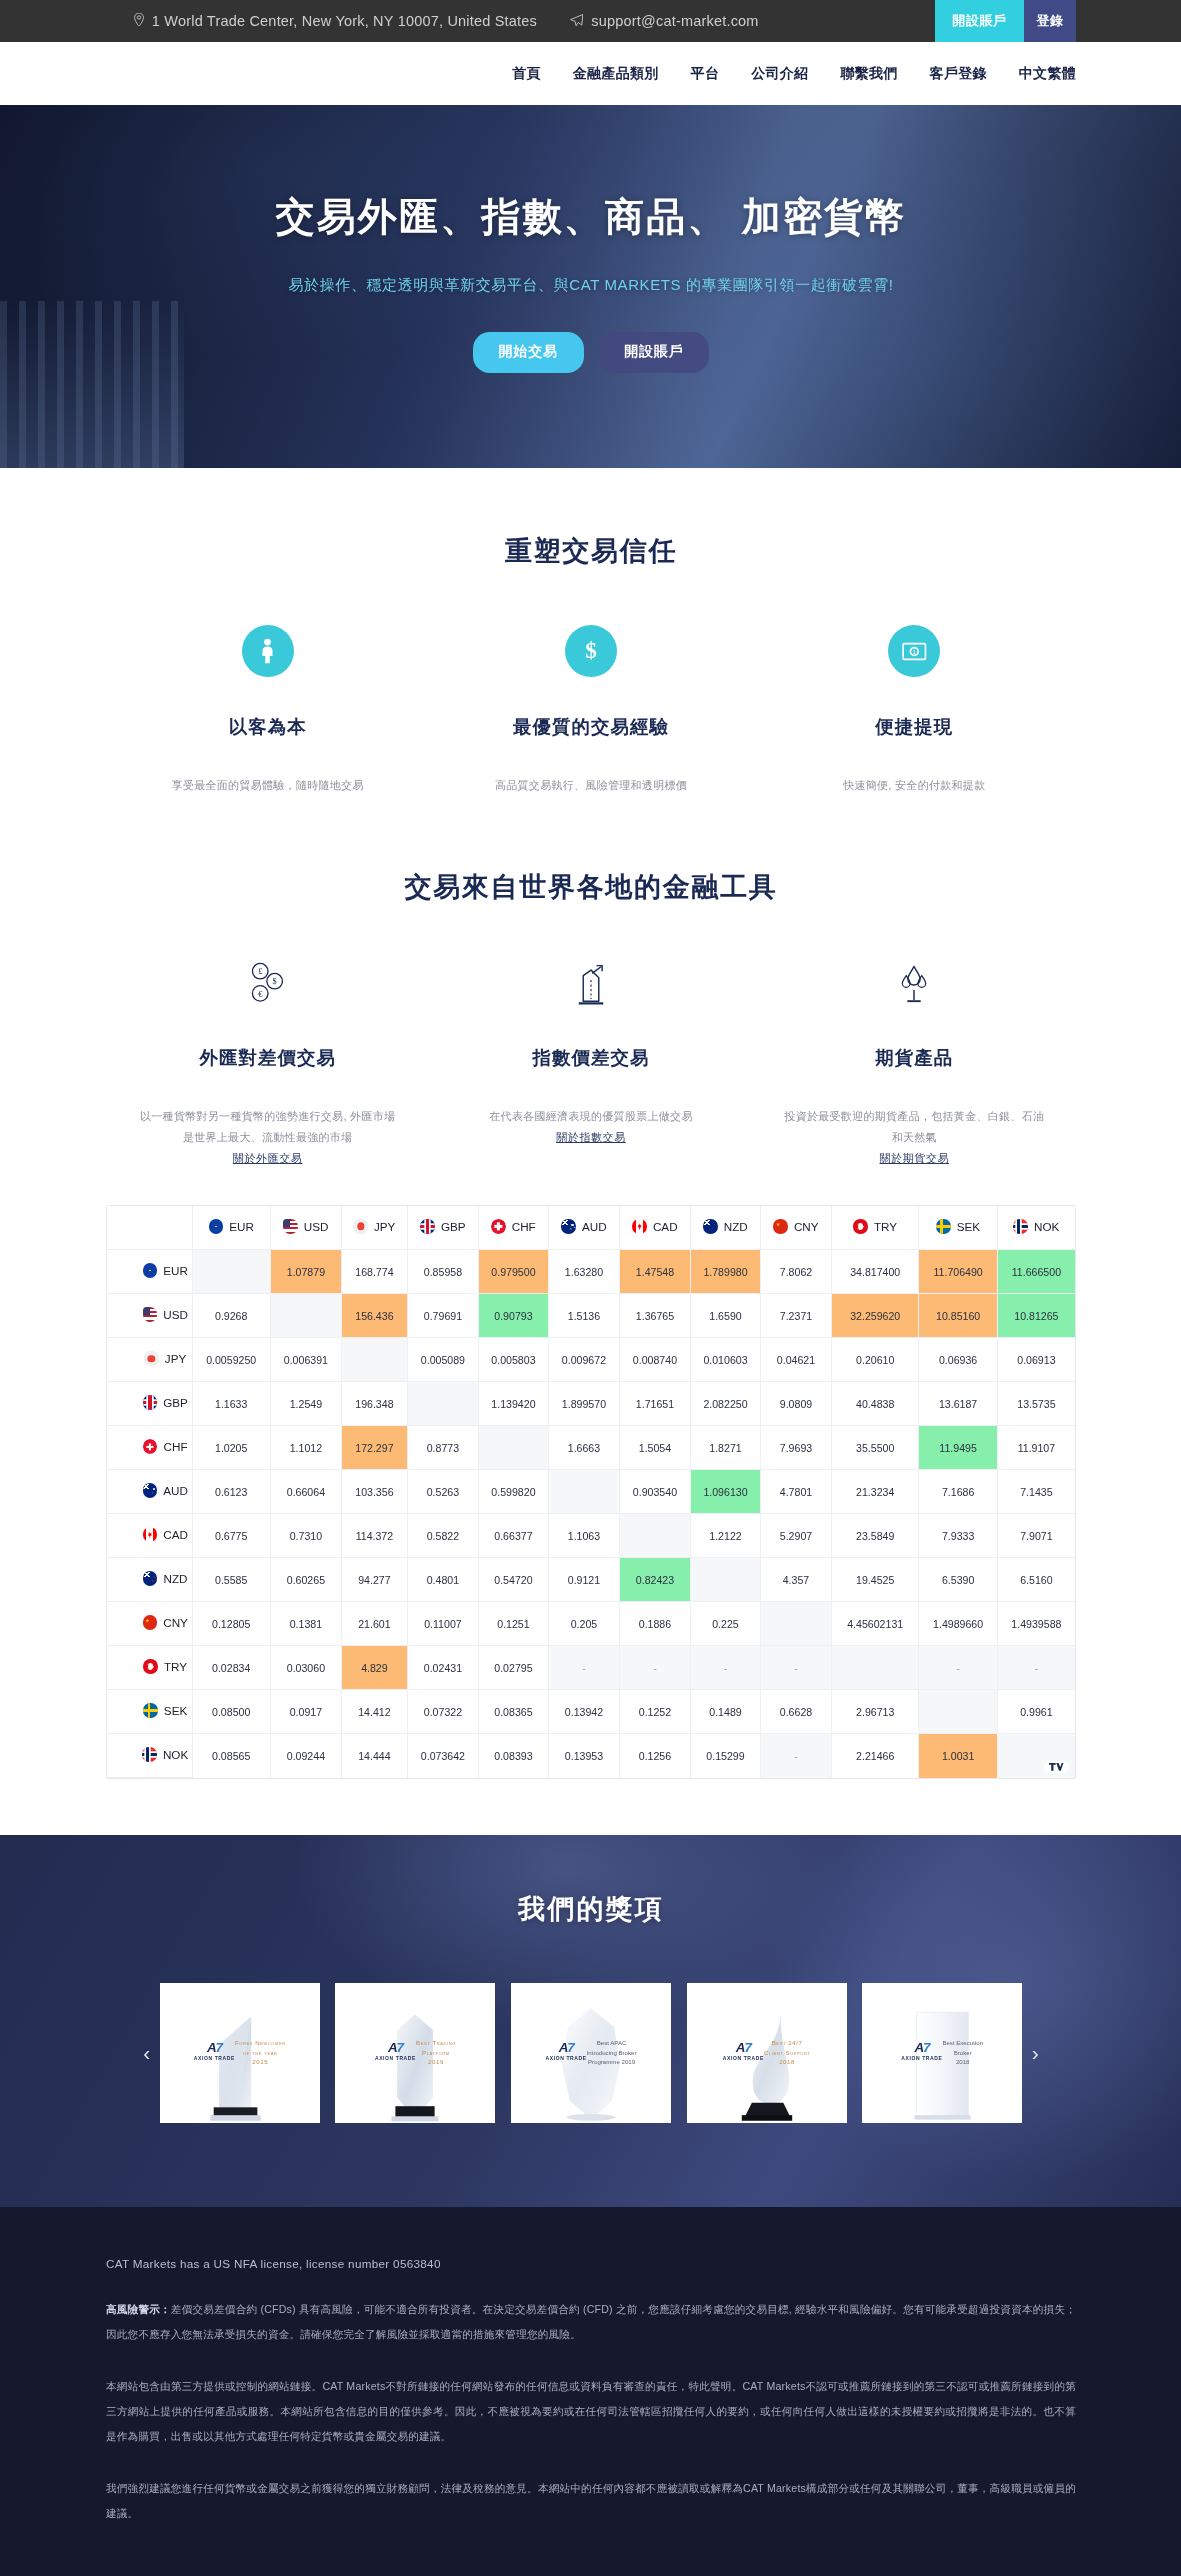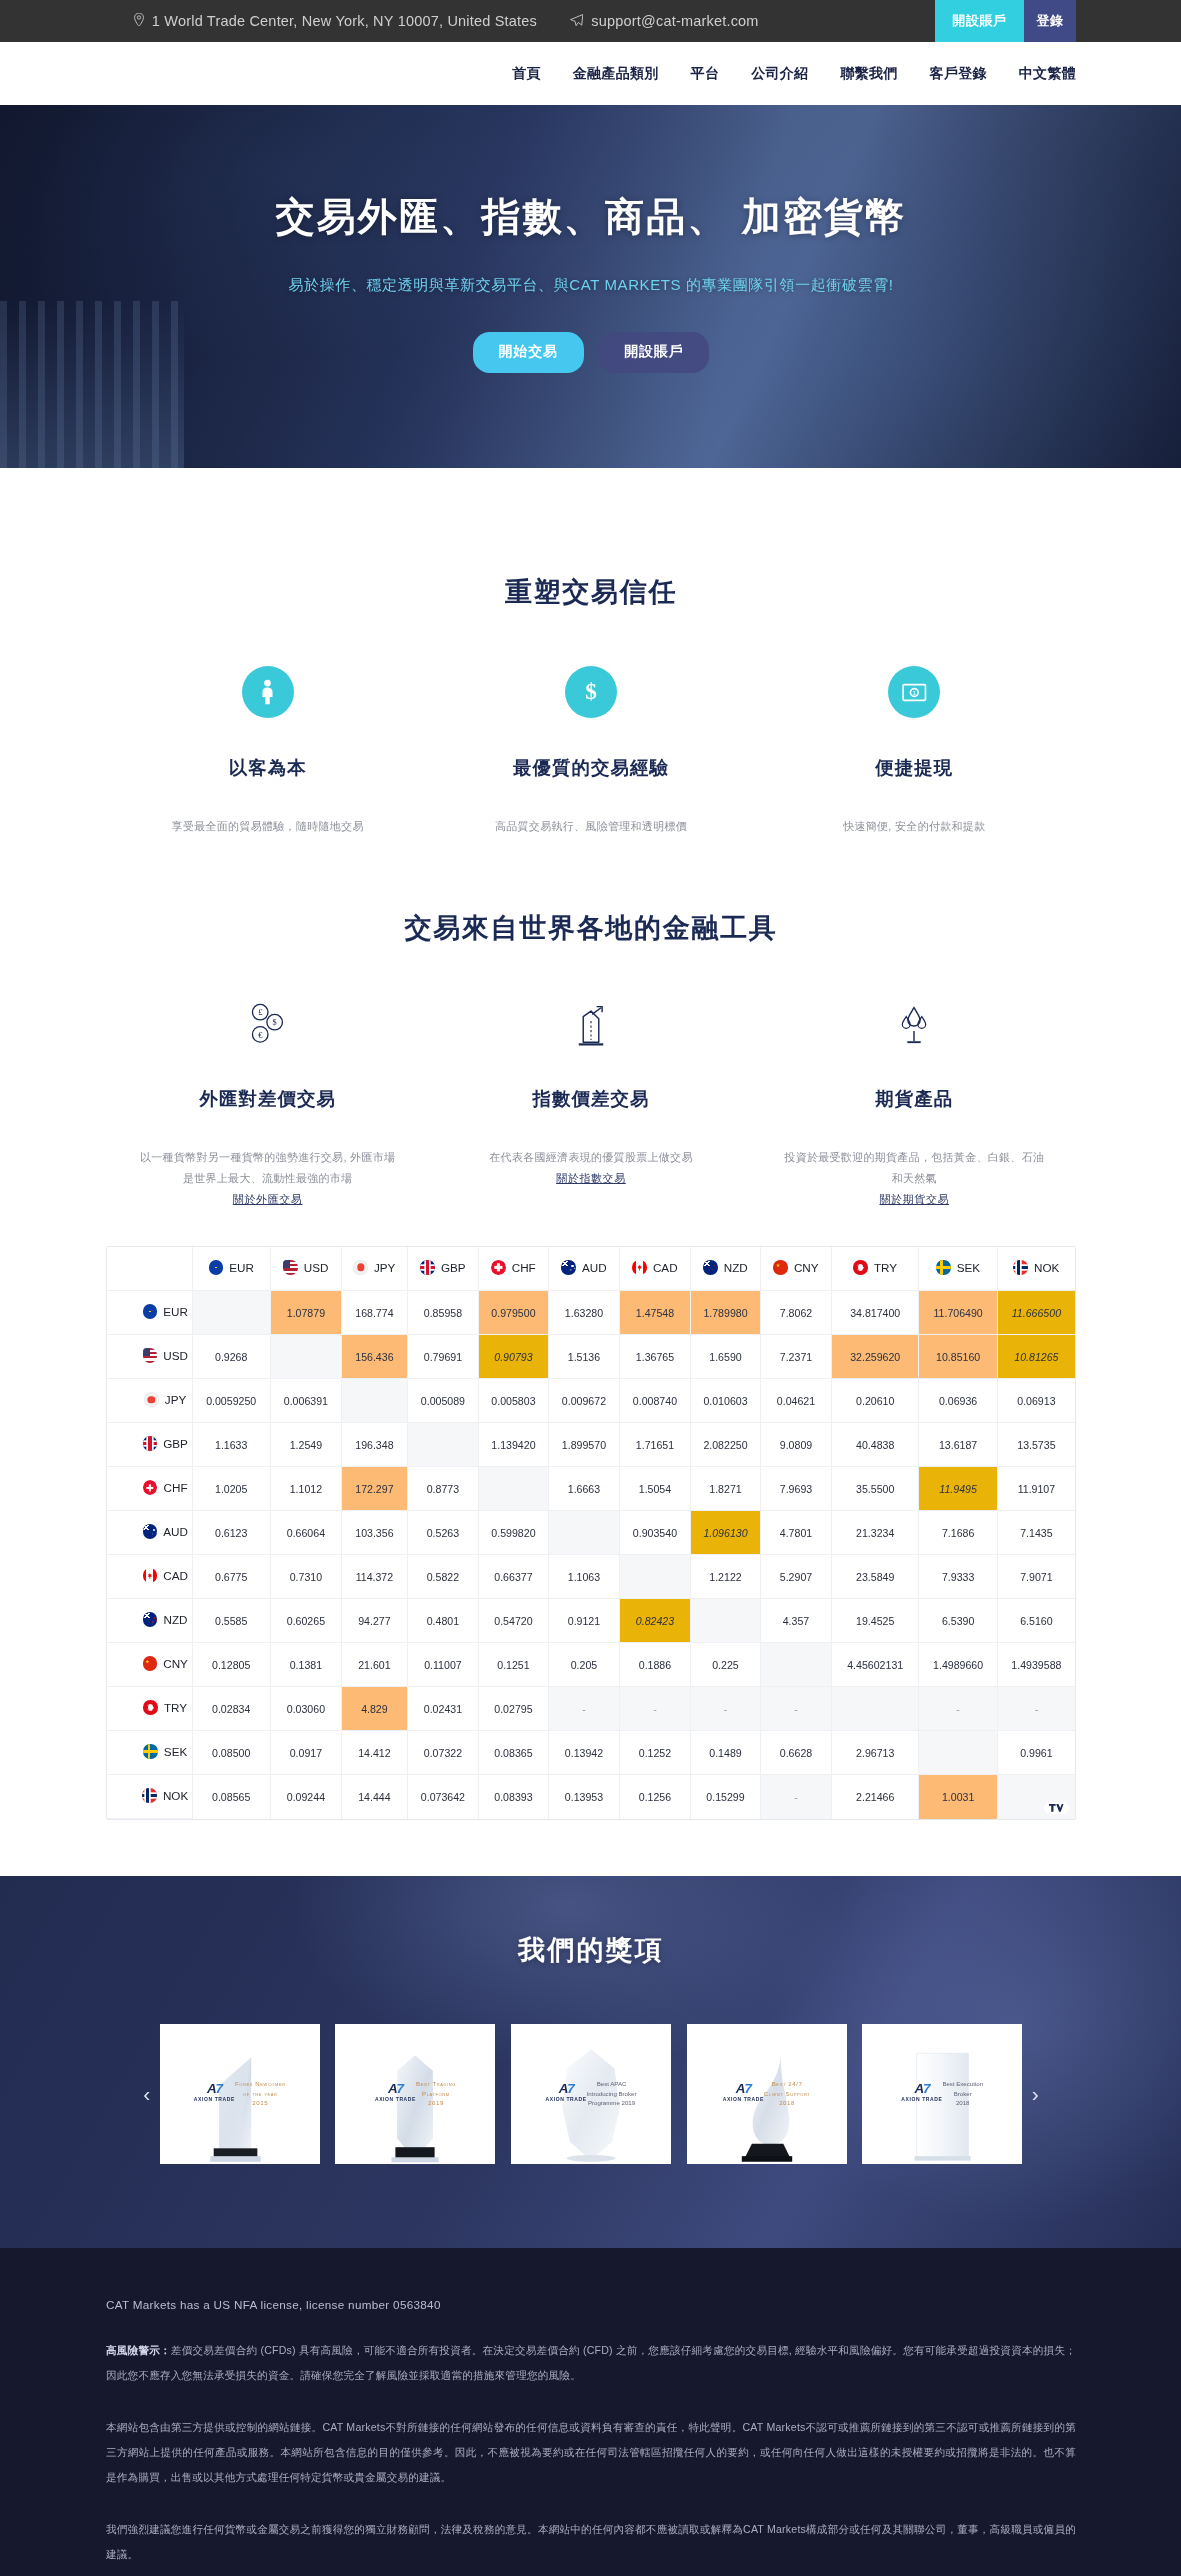--- a/index.html
+++ b/index.html
@@ -98,21 +98,21 @@
   .f-try{background:#e30a17;position:relative;overflow:hidden;}
   .f-try:after{content:"";position:absolute;left:3.3px;top:3.9px;width:6.7px;height:6.7px;border-radius:50%;background:#fff;box-shadow:1.7px 0 0 -0.6px #e30a17 inset;}
   .f-try span{position:absolute;left:7.8px;top:5.6px;width:3.3px;height:3.3px;background:#fff;clip-path:polygon(50% 0,61% 35%,98% 35%,68% 57%,79% 91%,50% 70%,21% 91%,32% 57%,2% 35%,39% 35%);}
   .f-sek{background:#006aa7;position:relative;overflow:hidden;}
   .f-sek:before{content:"";position:absolute;left:0;right:0;top:40%;height:20%;background:#fecc00;}
   .f-sek:after{content:"";position:absolute;top:0;bottom:0;left:30%;width:20%;background:#fecc00;}
   .f-nok{background:#ef2b2d;position:relative;overflow:hidden;}
   .f-nok:before{content:"";position:absolute;left:0;right:0;top:38%;height:24%;background:#002868;box-shadow:0 -1.7px 0 #fff,0 1.7px 0 #fff;}
   .f-nok:after{content:"";position:absolute;top:0;bottom:0;left:26%;width:22%;background:#002868;box-shadow:-1.7px 0 0 #fff,1.7px 0 0 #fff;}
   td.up{background:#fdba74;}
-  td.down{background:#eab308;font-style:italic;}
+  td.down{background:#86efac;}
   td.self{background:#f6f7f9;color:#9aa0ac;}
   .tv-badge{position:absolute;right:5.6px;bottom:5px;background:#fff;border-radius:12.3px;padding:2.2px 5.6px;display:flex;align-items:center;}
   
   .awards{
     margin-top:56px;position:relative;padding:56px 0 84px;overflow:hidden;
     background:
       radial-gradient(ellipse 391px 234px at 48% 8%, rgba(120,140,200,.35), rgba(30,36,74,0) 70%),
       radial-gradient(ellipse 346px 279px at 86% 40%, rgba(110,130,190,.33), rgba(30,36,74,0) 72%),
       linear-gradient(120deg,#222b50 0%,#2c3660 45%,#3e4a7e 70%,#252e55 100%);
   }
@@ -178,21 +178,21 @@
   <div class="hero-inner">
     <h1>交易外匯、指數、商品、 加密貨幣</h1>
     <p class="sub">易於操作、穩定透明與革新交易平台、與CAT MARKETS 的專業團隊引領一起衝破雲霄!</p>
     <div class="hero-btns">
       <button class="hero-btn primary">開始交易</button>
       <button class="hero-btn ghost">開設賬戶</button>
     </div>
   </div>
 </div>
 
-<section class="block" style="padding-top:106px;">
+<section class="block" style="padding-top:65px;">
   <h2 class="sec-title">重塑交易信任</h2>
   <div class="cards3">
     <div class="card3">
       <div class="circ">
         <svg width="19" height="26" viewBox="0 0 34 46">
             <circle cx="17" cy="7" r="6" fill="#fff"></circle>
             <path d="M17 15c-6 0-9 3-9 8v9h5v13h8V32h5v-9c0-5-3-8-9-8z" fill="#fff"></path>
           </svg>
       </div>
       <h3>以客為本</h3>

